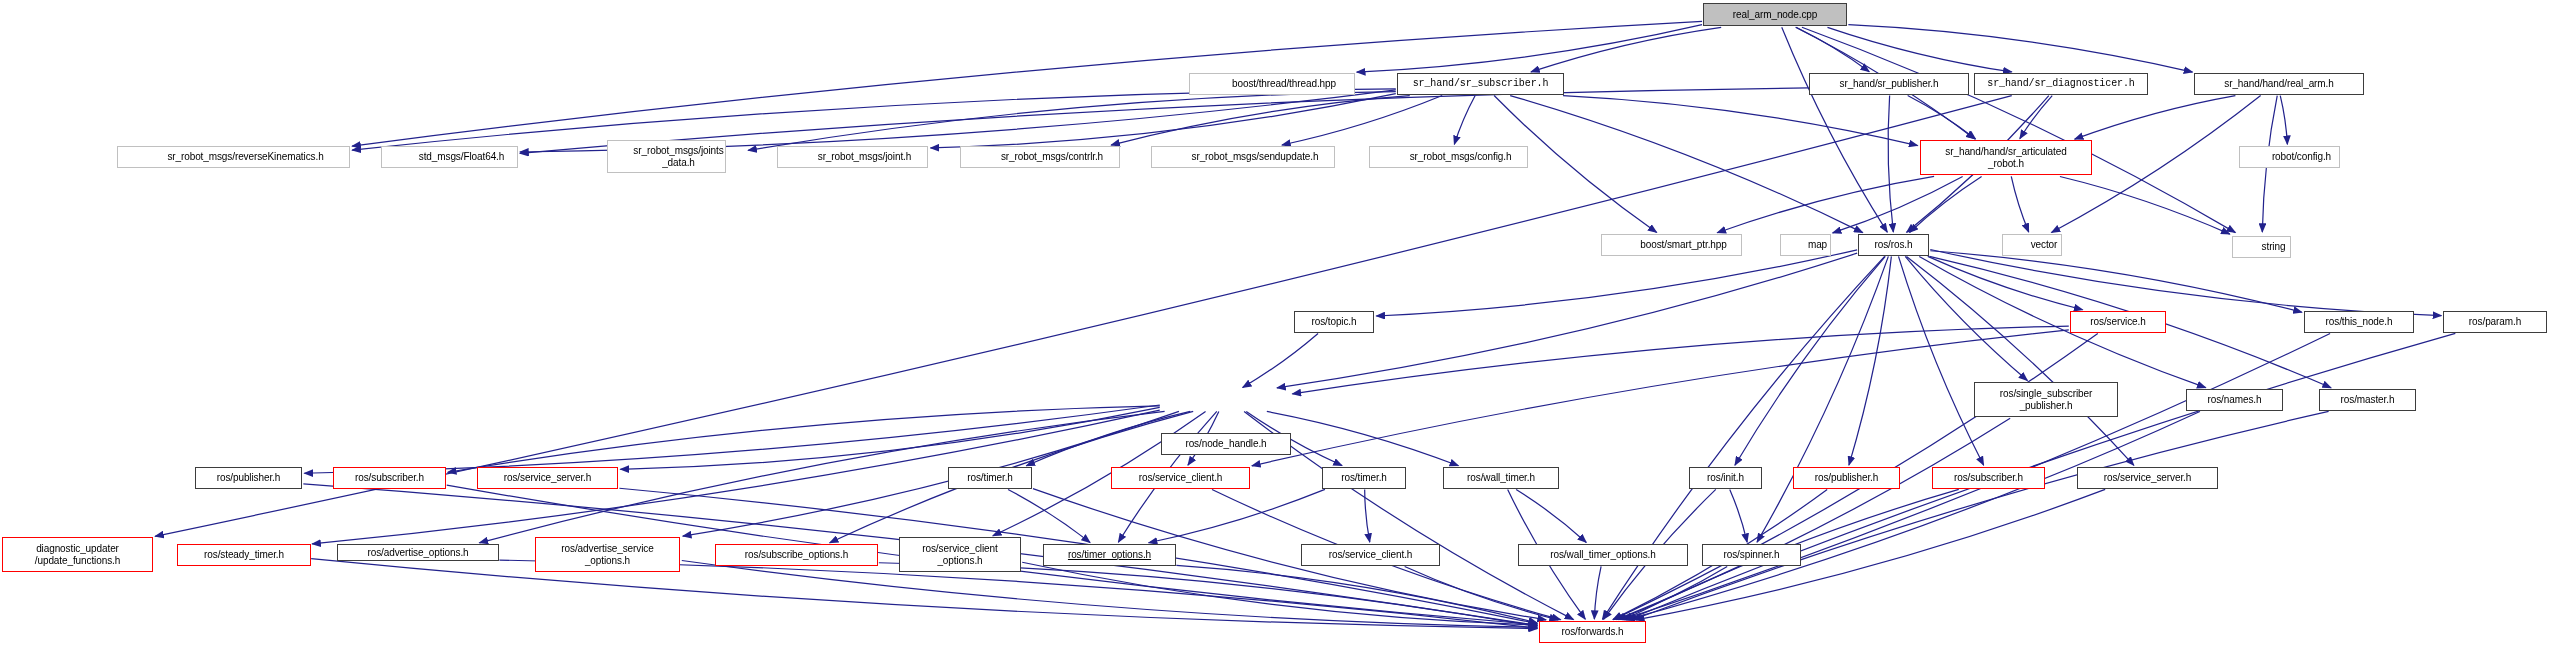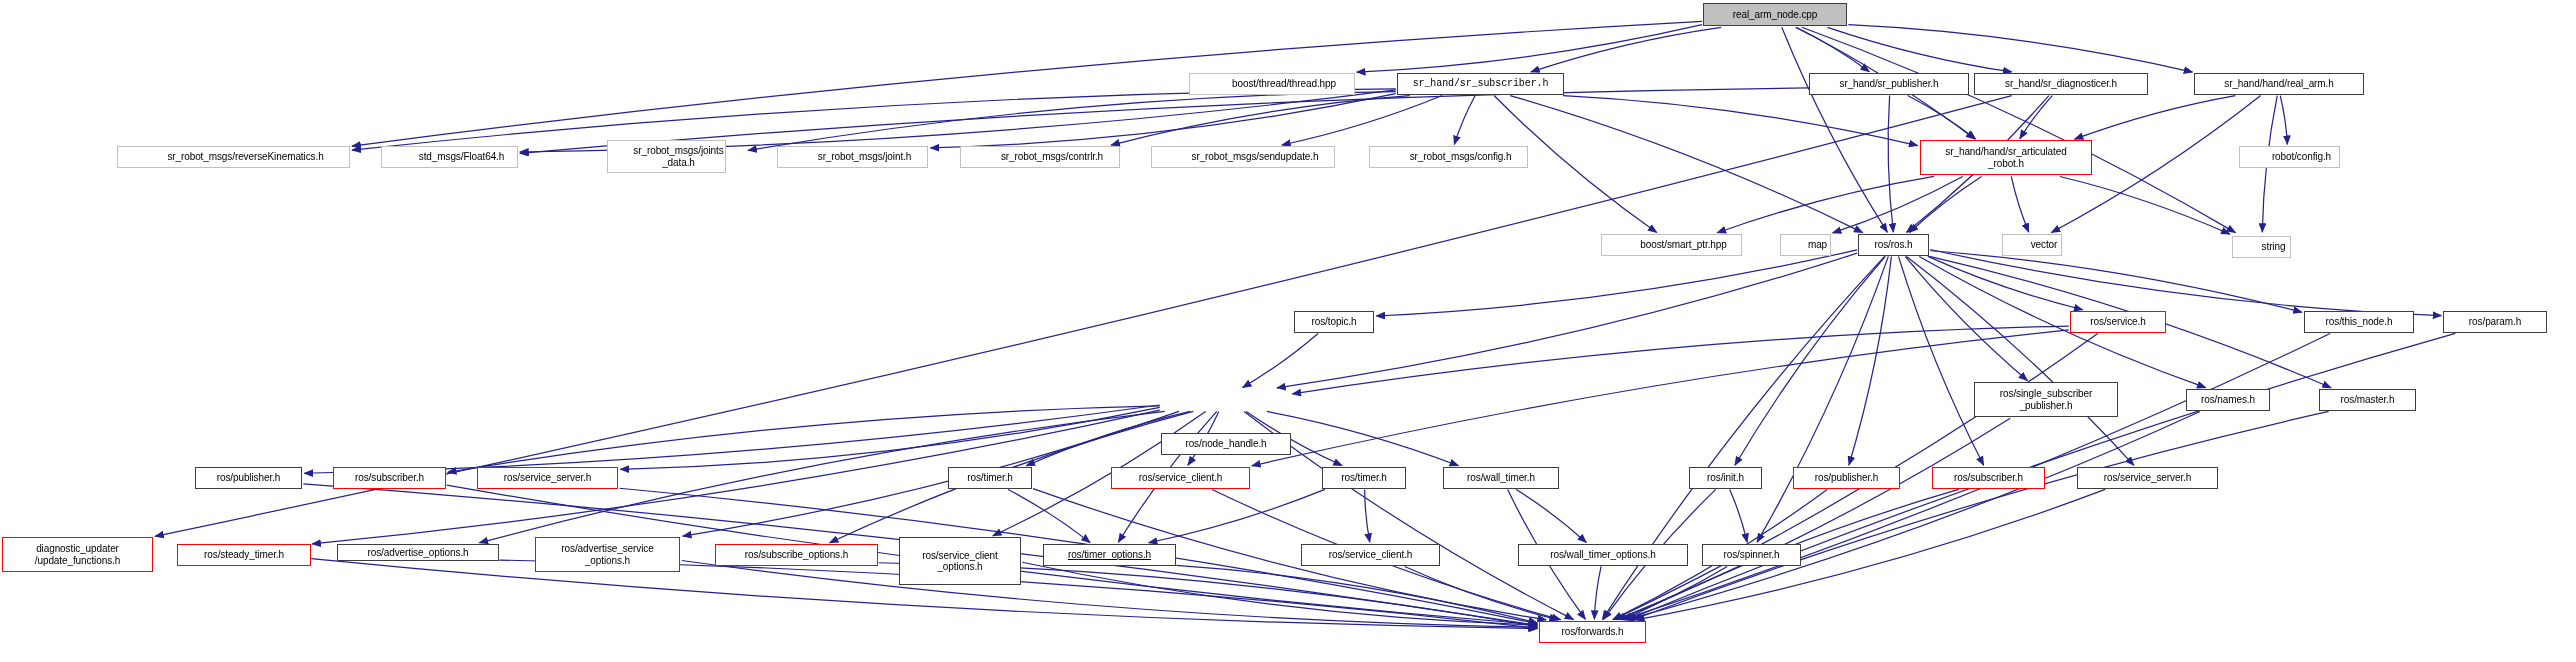--- a/index.html
+++ b/index.html
@@ -121,21 +121,21 @@
         <path d="M2255.4,422.0 Q1970.1,553.2 1667.0,635.7" marker-end="url(#ah)"></path>
         <path d="M2387.4,422.0 Q2023.3,504.0 1674.0,635.7" marker-end="url(#ah)"></path>
         <path d="M2060.9,429.0 Q1868.4,550.4 1657.3,635.5" marker-end="url(#ah)"></path>
       </g>
   </svg>
   <div id="node-layer">
       <div class="node root" style="left: 1703px; top: 2.9px; width: 144px; height: 23.4px;">real_arm_node.cpp</div>
       <div class="node g" style="left: 1189px; top: 73px; width: 166px; height: 21.5px;">boost/thread/thread.hpp</div>
       <div class="node k" style="left: 1397px; top: 73px; width: 167px; height: 21.5px; font-family: Liberation Mono, monospace;">sr_hand/sr_subscriber.h</div>
       <div class="node k" style="left: 1809px; top: 73px; width: 160px; height: 21.5px;">sr_hand/sr_publisher.h</div>
-      <div class="node k" style="left: 1974px; top: 73px; width: 174px; height: 21.5px;">sr_hand/sr_diagnosticer.h</div>
+      <div class="node k" style="left: 1974px; top: 73px; width: 174px; height: 21.5px; font-family: Liberation Mono, monospace;">sr_hand/sr_diagnosticer.h</div>
       <div class="node k" style="left: 2194px; top: 73px; width: 170px; height: 21.5px;">sr_hand/hand/real_arm.h</div>
       <div class="node g" style="left: 117px; top: 146px; width: 233px; height: 21.5px;">sr_robot_msgs/reverseKinematics.h</div>
       <div class="node g" style="left: 381px; top: 146px; width: 137px; height: 21.5px;">std_msgs/Float64.h</div>
       <div class="node g" style="left: 607px; top: 140px; width: 119px; height: 33px;">sr_robot_msgs/joints
 _data.h</div>
       <div class="node g" style="left: 777px; top: 146px; width: 151px; height: 21.5px;">sr_robot_msgs/joint.h</div>
       <div class="node g" style="left: 960px; top: 146px; width: 160px; height: 21.5px;">sr_robot_msgs/contrlr.h</div>
       <div class="node g" style="left: 1151px; top: 146px; width: 184px; height: 21.5px;">sr_robot_msgs/sendupdate.h</div>
       <div class="node g" style="left: 1369px; top: 146px; width: 159px; height: 21.5px;">sr_robot_msgs/config.h</div>
       <div class="node r" style="left: 1920px; top: 140px; width: 172px; height: 35px;">sr_hand/hand/sr_articulated
@@ -146,41 +146,41 @@
       <div class="node k" style="left: 1858px; top: 234px; width: 71px; height: 21.5px;">ros/ros.h</div>
       <div class="node g" style="left: 2002px; top: 234px; width: 60px; height: 21.5px;">vector</div>
       <div class="node g" style="left: 2232px; top: 236px; width: 59px; height: 21.5px;">string</div>
       <div class="node k" style="left: 1294px; top: 311px; width: 80px; height: 21.5px;">ros/topic.h</div>
       <div class="node r" style="left: 2070px; top: 311px; width: 96px; height: 21.5px;">ros/service.h</div>
       <div class="node k" style="left: 2304px; top: 311px; width: 110px; height: 21.5px;">ros/this_node.h</div>
       <div class="node k" style="left: 2443px; top: 311px; width: 104px; height: 21.5px;">ros/param.h</div>
       <div class="node k" style="left: 1161px; top: 389px; width: 130px; height: 21.5px; margin-top: 44px;">ros/node_handle.h</div>
       <div class="node k" style="left: 1974px; top: 382px; width: 144px; height: 35px;">ros/single_subscriber
 _publisher.h</div>
-      <div class="node k" style="left: 2186px; top: 389px; width: 84px; height: 21.5px;">ros/names.h</div>
+      <div class="node k" style="left: 2186px; top: 389px; width: 97px; height: 21.5px;">ros/names.h</div>
       <div class="node k" style="left: 2319px; top: 389px; width: 97px; height: 21.5px;">ros/master.h</div>
       <div class="node k" style="left: 195px; top: 467px; width: 107px; height: 21.5px;">ros/publisher.h</div>
       <div class="node r" style="left: 333px; top: 467px; width: 113px; height: 21.5px;">ros/subscriber.h</div>
       <div class="node r" style="left: 477px; top: 467px; width: 141px; height: 21.5px;">ros/service_server.h</div>
       <div class="node k" style="left: 948px; top: 467px; width: 84px; height: 21.5px;">ros/timer.h</div>
       <div class="node r" style="left: 1111px; top: 467px; width: 139px; height: 21.5px;">ros/service_client.h</div>
       <div class="node k" style="left: 1322px; top: 467px; width: 84px; height: 21.5px;">ros/timer.h</div>
       <div class="node k" style="left: 1443px; top: 467px; width: 116px; height: 21.5px;">ros/wall_timer.h</div>
       <div class="node k" style="left: 1689px; top: 467px; width: 73px; height: 21.5px;">ros/init.h</div>
       <div class="node r" style="left: 1793px; top: 467px; width: 107px; height: 21.5px;">ros/publisher.h</div>
       <div class="node r" style="left: 1932px; top: 467px; width: 113px; height: 21.5px;">ros/subscriber.h</div>
       <div class="node k" style="left: 2077px; top: 467px; width: 141px; height: 21.5px;">ros/service_server.h</div>
       <div class="node r" style="left: 2px; top: 537px; width: 151px; height: 35px;">diagnostic_updater
 /update_functions.h</div>
       <div class="node r" style="left: 177px; top: 544px; width: 134px; height: 21.5px;">ros/steady_timer.h</div>
       <div class="node k" style="left: 337px; top: 544px; width: 162px; height: 17px;">ros/advertise_options.h</div>
       <div class="node r" style="left: 535px; top: 537px; width: 145px; height: 35px;">ros/advertise_service
 _options.h</div>
       <div class="node r" style="left: 715px; top: 544px; width: 163px; height: 21.5px;">ros/subscribe_options.h</div>
-      <div class="node k" style="left: 899px; top: 537px; width: 122px; height: 48px;">ros/service_client
+      <div class="node k" style="left: 899px; top: 537px; width: 122px; height: 35px;">ros/service_client
 _options.h</div>
       <div class="node k" style="left: 1043px; top: 544px; width: 133px; height: 21.5px; text-decoration: underline;">ros/timer_options.h</div>
       <div class="node k" style="left: 1301px; top: 544px; width: 139px; height: 21.5px;">ros/service_client.h</div>
       <div class="node k" style="left: 1518px; top: 544px; width: 170px; height: 21.5px;">ros/wall_timer_options.h</div>
       <div class="node k" style="left: 1702px; top: 544px; width: 99px; height: 21.5px;">ros/spinner.h</div>
       <div class="node r" style="left: 1539px; top: 621px; width: 107px; height: 21.5px;">ros/forwards.h</div>
     </div>
 </div>
 
 

